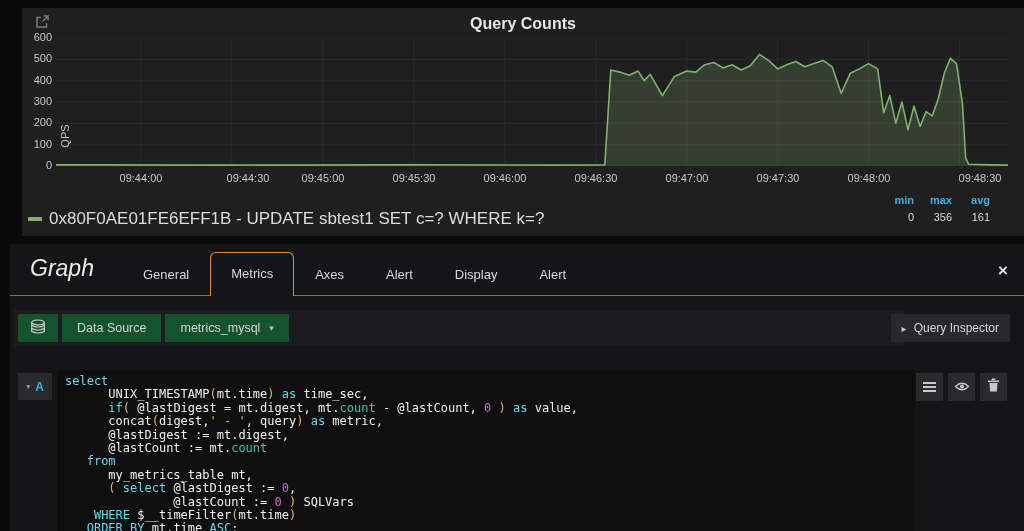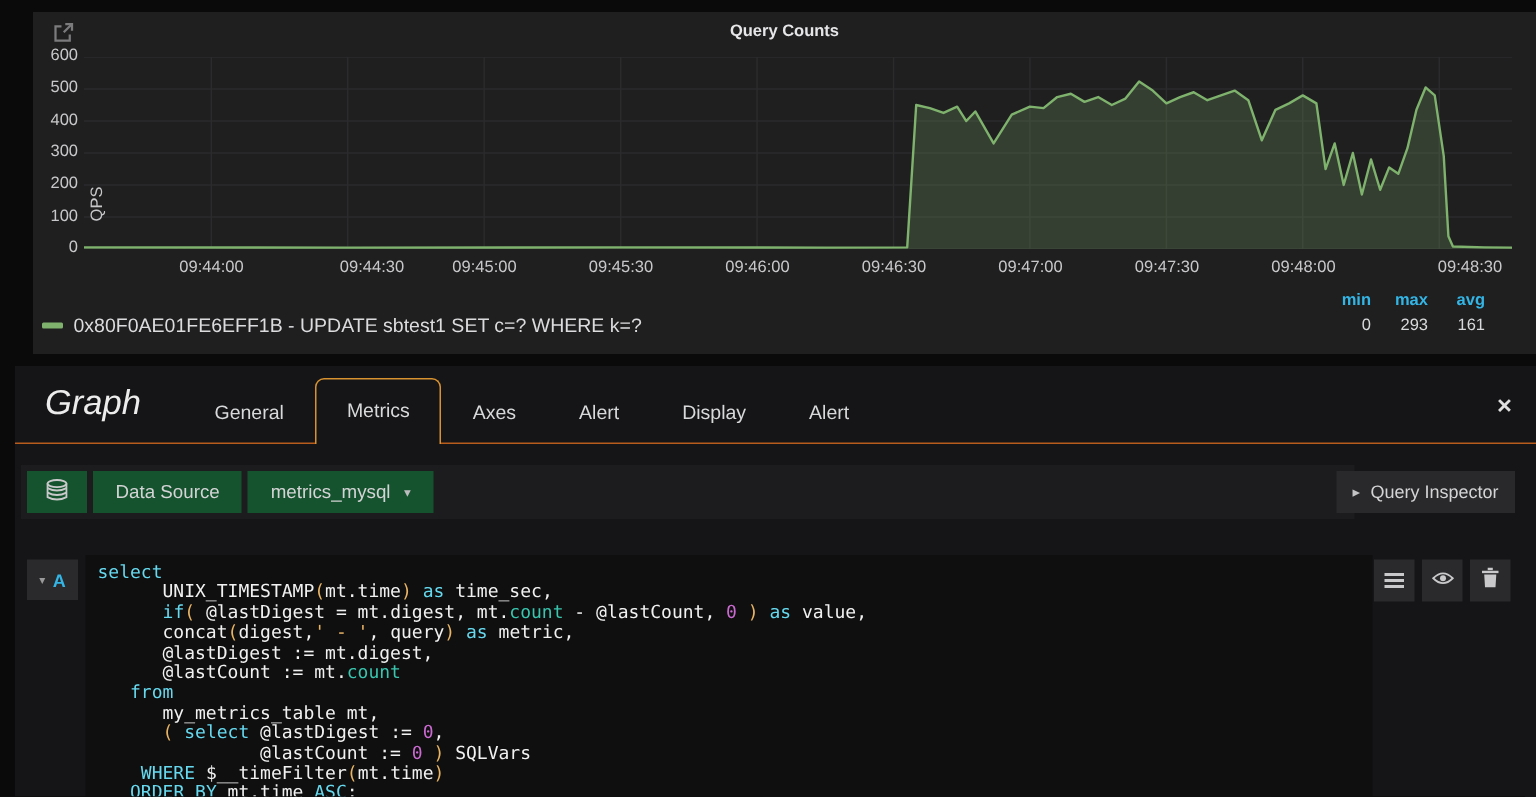--- a/index.html
+++ b/index.html
@@ -3,32 +3,32 @@
 <meta charset="utf-8">
 <style>
   * { margin:0; padding:0; box-sizing:border-box; }
   html,body { width:1024px; height:531px; overflow:hidden; background:#0a0a0b;
               font-family:"Liberation Sans", sans-serif; }
   body { position:relative; }
 
   
   .graph-panel { position:absolute; left:22px; top:8px; width:1002px; height:228px; background:#1f1f20; }
   .panel-title { position:absolute; top:7px; left:0; right:0; text-align:center;
-                 font-size:11px; font-weight:bold; color:#e6e6e8; }
+                 font-size:16px; font-weight:bold; color:#e6e6e8; }
   .share-btn { position:absolute; top:5px; left:11px; width:18px; height:18px; cursor:pointer; opacity:.75; }
   .plot { position:absolute; left:34px; top:30px; width:952px; height:128px; }
   .plot svg { position:absolute; left:0; top:0; }
   .y-tick { position:absolute; left:-34px; width:30px; text-align:right;
             font-size:11px; color:#c8c8ca; }
   .x-tick { position:absolute; top:134px; width:64px; text-align:center;
             font-size:11px; color:#c8c8ca; }
   .qps-label { position:absolute; left:-11px; top:92px; width:40px; text-align:center;
                font-size:11px; color:#c8c8ca; transform:rotate(-90deg); }
   .legend-series { position:absolute; left:6px; top:201px; display:flex; align-items:center;
-                   gap:7px; font-size:13px; color:#dcdcde; cursor:pointer; }
+                   gap:7px; font-size:17px; color:#dcdcde; cursor:pointer; }
   .legend-dash { width:14px; height:4px; border-radius:1px; background:var(--green,#7eb26d); }
   .stats { position:absolute; right:34px; top:185px; display:grid;
            grid-template-columns:38px 38px 38px; row-gap:2px; font-size:11px; line-height:15px; }
   .stats .hd { color:var(--blue,#33b5e5); font-weight:bold; text-align:right; }
   .stats .vl { color:#d8d9da; text-align:right; }
 
   
   .editor { position:absolute; left:10px; top:244px; width:1014px; height:287px; background:#151517; }
   .editor-header { position:relative; height:52px; border-bottom:1px solid var(--orange,#b85c1e); }
   .graph-title { position:absolute; left:20px; top:11px; font-size:23px; font-style:italic; color:#ececec; }
@@ -126,21 +126,21 @@
   <div class="legend-series">
     <span class="legend-dash"></span>
     <span>0x80F0AE01FE6EFF1B - UPDATE sbtest1 SET c=? WHERE k=?</span>
   </div>
 
   <div class="stats">
     <span class="hd">min</span>
     <span class="hd">max</span>
     <span class="hd">avg</span>
     <span class="vl">0</span>
-    <span class="vl">293</span>
+    <span class="vl">356</span>
     <span class="vl">161</span>
   </div>
 </div>
 
 <div class="editor">
 
   <div class="editor-header">
     <div class="graph-title">Graph</div>
     <div class="tabs">
         <div class="tab">General</div>

